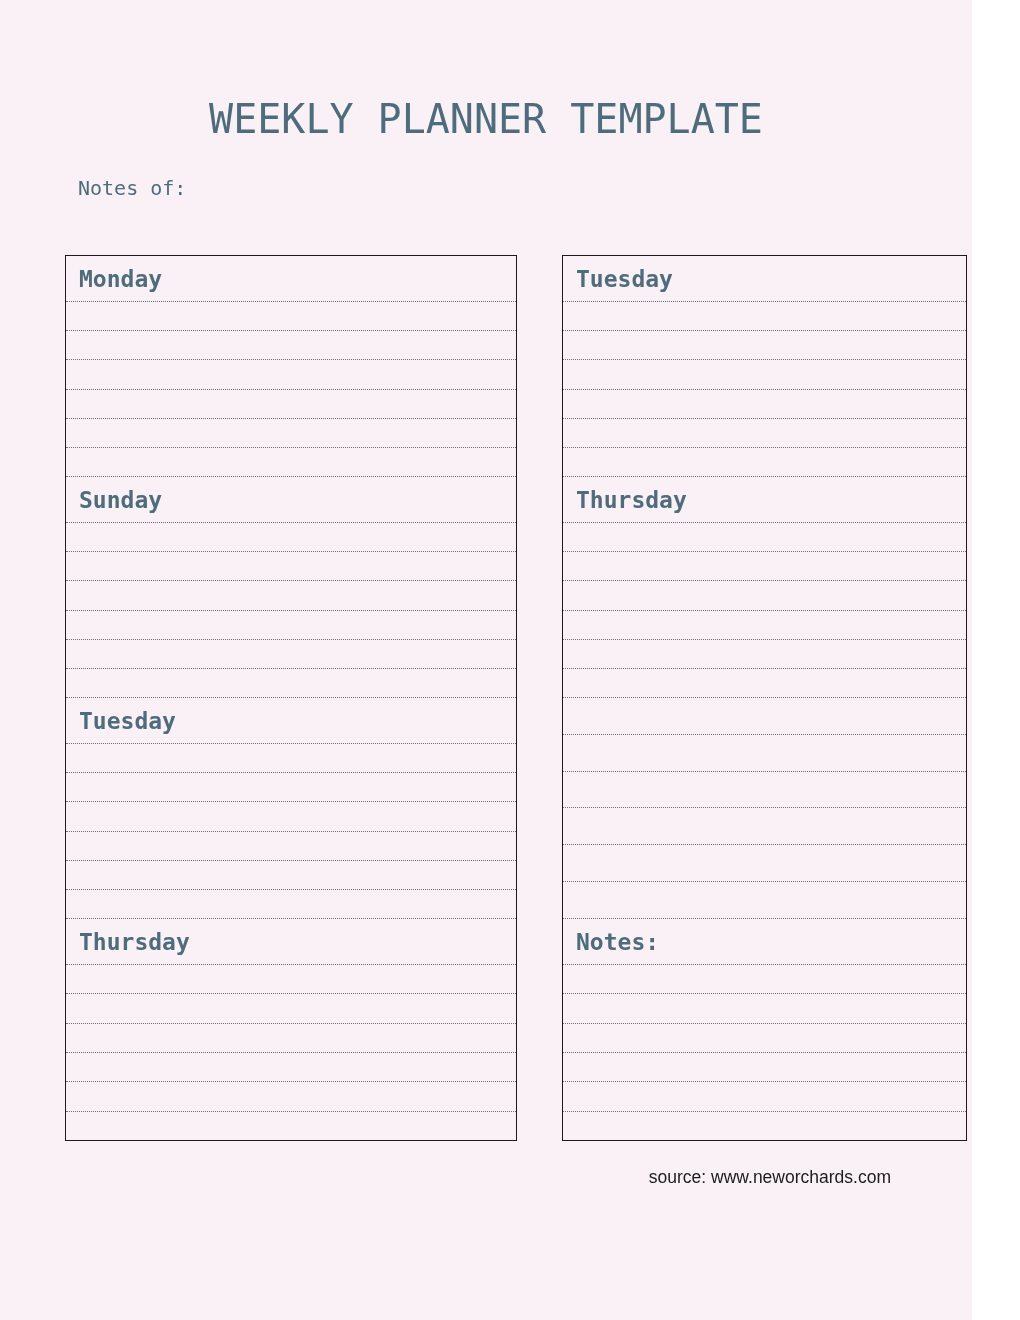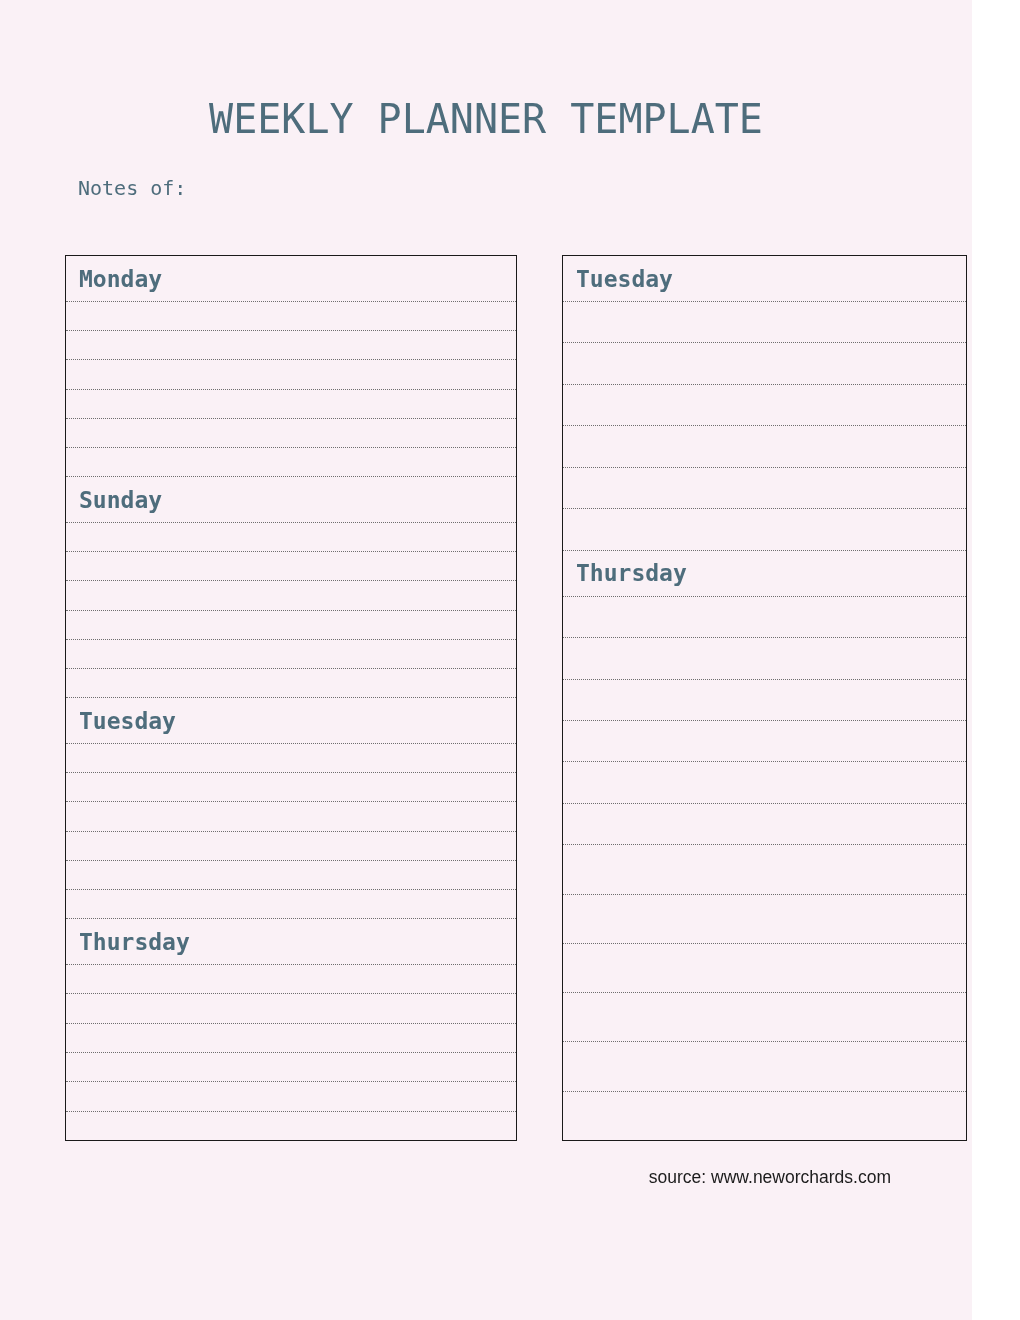--- a/index.html
+++ b/index.html
@@ -169,17 +169,28 @@
     <div class="section">
       <div class="rows">
           <div class="row"></div>
           <div class="row"></div>
           <div class="row"></div>
           <div class="row"></div>
           <div class="row"></div>
           <div class="row"></div>
         </div>
     </div>
+    <div class="section">
+      <div class="section-header">Notes:</div>
+      <div class="rows">
+          <div class="row"></div>
+          <div class="row"></div>
+          <div class="row"></div>
+          <div class="row"></div>
+          <div class="row"></div>
+          <div class="row"></div>
+        </div>
+    </div>
   </div>
 
   <div class="source">source: www.neworchards.com</div>
 
 </div>
 
 </body></html>

